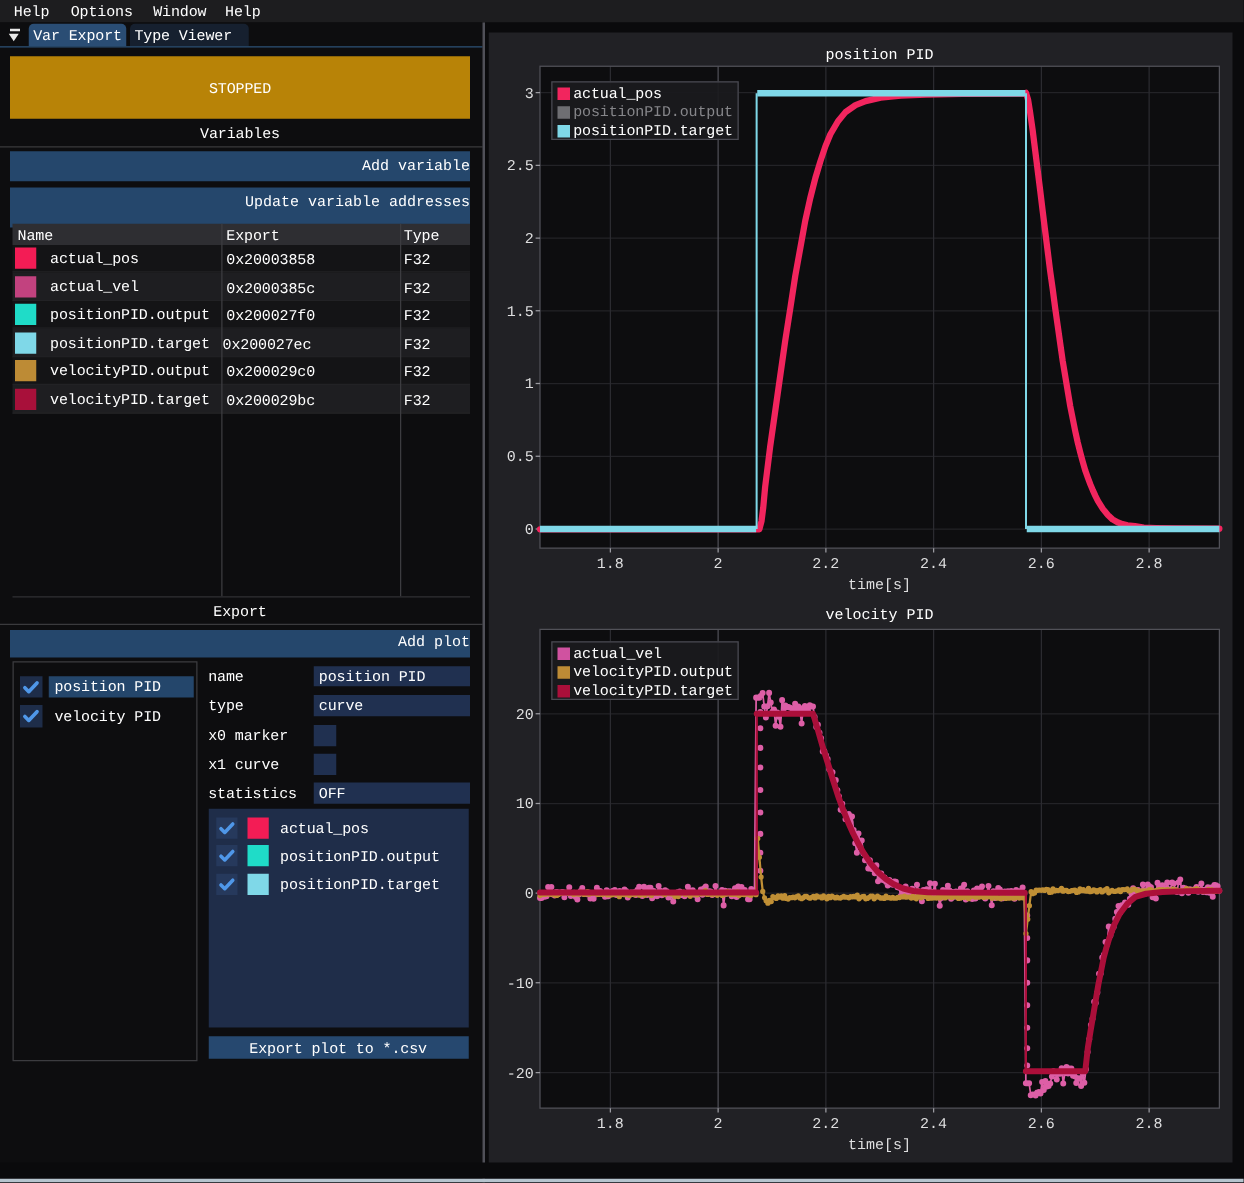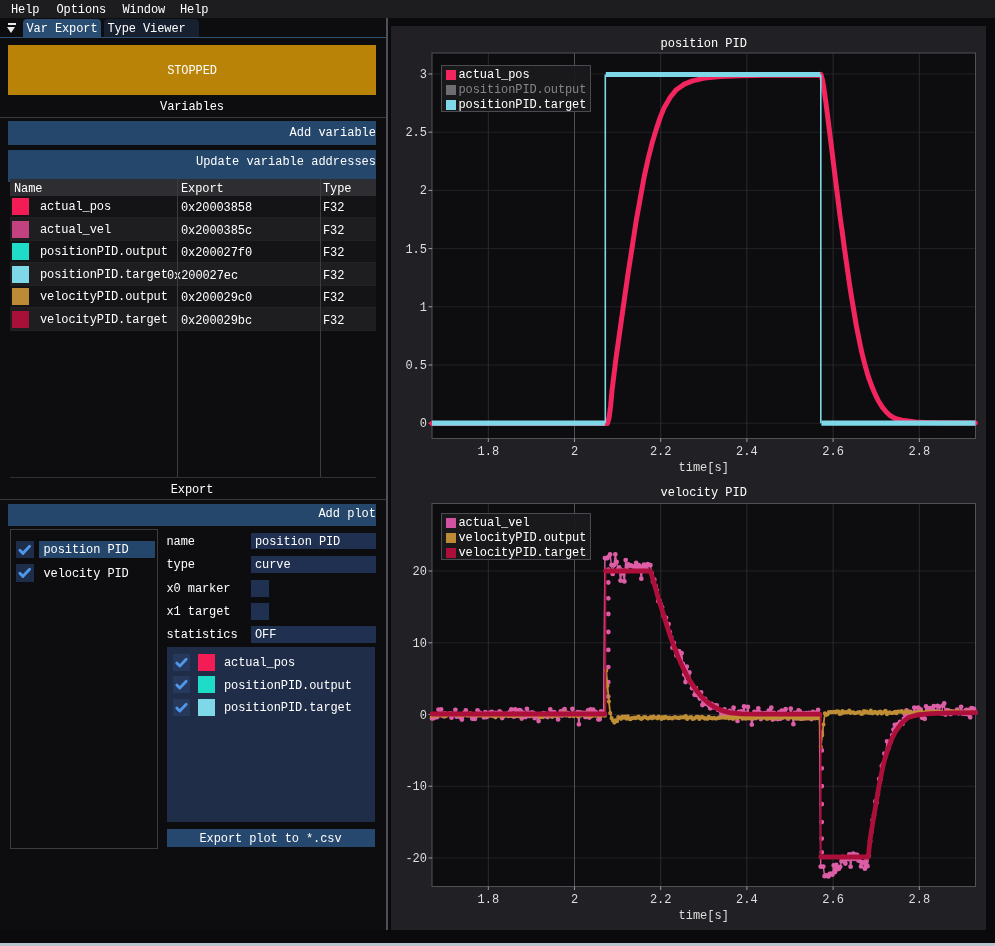--- a/index.html
+++ b/index.html
@@ -46,21 +46,21 @@
 <div class="t" style="left:181px;top:223.5px">0x2000385c</div>
 <div class="t" style="left:323px;top:223.5px">F32</div>
 <div style="position:absolute;left:10px;top:240.5px;width:366px;height:22.5px;background:#141416;border-bottom:1px solid #222225"></div>
 <div style="position:absolute;left:12px;top:243.0px;width:17px;height:17px;background:#1fdcc8"></div>
 <div class="t" style="left:40px;top:245.0px">positionPID.output</div>
 <div class="t" style="left:181px;top:246.0px">0x200027f0</div>
 <div class="t" style="left:323px;top:246.0px">F32</div>
 <div style="position:absolute;left:10px;top:263.0px;width:366px;height:22.5px;background:#1e1e21;border-bottom:1px solid #222225"></div>
 <div style="position:absolute;left:12px;top:265.5px;width:17px;height:17px;background:#7fd8e8"></div>
 <div class="t" style="left:40px;top:267.5px">positionPID.target</div>
-<div class="t" style="left:167px;top:268.5px">0x200027ec</div>
+<div class="t" style="left:178px;top:268.5px">0x200027ec</div>
 <div class="t" style="left:323px;top:268.5px">F32</div>
 <div style="position:absolute;left:10px;top:285.5px;width:366px;height:22.5px;background:#141416;border-bottom:1px solid #222225"></div>
 <div style="position:absolute;left:12px;top:288.0px;width:17px;height:17px;background:#bd8b35"></div>
 <div class="t" style="left:40px;top:290.0px">velocityPID.output</div>
 <div class="t" style="left:181px;top:291.0px">0x200029c0</div>
 <div class="t" style="left:323px;top:291.0px">F32</div>
 <div style="position:absolute;left:10px;top:308.0px;width:366px;height:22.5px;background:#1e1e21;border-bottom:1px solid #222225"></div>
 <div style="position:absolute;left:12px;top:310.5px;width:17px;height:17px;background:#a8103a"></div>
 <div class="t" style="left:40px;top:312.5px">velocityPID.target</div>
 <div class="t" style="left:181px;top:313.5px">0x200029bc</div>
@@ -79,21 +79,21 @@
 <div style="position:absolute;left:39px;top:541px;width:115.5px;height:17px;background:#24466b"></div>
 <div class="t" style="left:43.5px;top:543px">position PID</div>
 <div style="position:absolute;left:16px;top:564.2px;width:17.5px;height:17.5px;background:#1e2d49"><svg width="17.5" height="17.5" viewBox="0 0 18 18">
       <path d="M4 9.5l3.2 3.2L14 5.5" fill="none" stroke="#4f97e8" stroke-width="3" stroke-linecap="round" stroke-linejoin="round"></path>
     </svg></div>
 <div class="t" style="left:43.5px;top:566.5px">velocity PID</div>
 
 <div class="t" style="left:166.5px;top:534.5px">name</div>
 <div class="t" style="left:166.5px;top:558px">type</div>
 <div class="t" style="left:166.5px;top:581.5px">x0 marker</div>
-<div class="t" style="left:166.5px;top:604.5px">x1 target</div>
+<div class="t" style="left:166.5px;top:604.5px">x1 curve</div>
 <div class="t" style="left:166.5px;top:627.5px">statistics</div>
 <div style="position:absolute;left:251px;top:532.5px;width:124.5px;height:16.5px;background:#203050"></div>
 <div class="t" style="left:255px;top:534.5px">position PID</div>
 <div style="position:absolute;left:251px;top:556px;width:124.5px;height:16.5px;background:#203050"></div>
 <div class="t" style="left:255px;top:558px">curve</div>
 <div style="position:absolute;left:251px;top:579.5px;width:18px;height:17.5px;background:#203050"></div>
 <div style="position:absolute;left:251px;top:602.5px;width:18px;height:17.5px;background:#203050"></div>
 <div style="position:absolute;left:251px;top:625.5px;width:124.5px;height:17px;background:#203050"></div>
 <div class="t" style="left:255px;top:628px">OFF</div>
 

